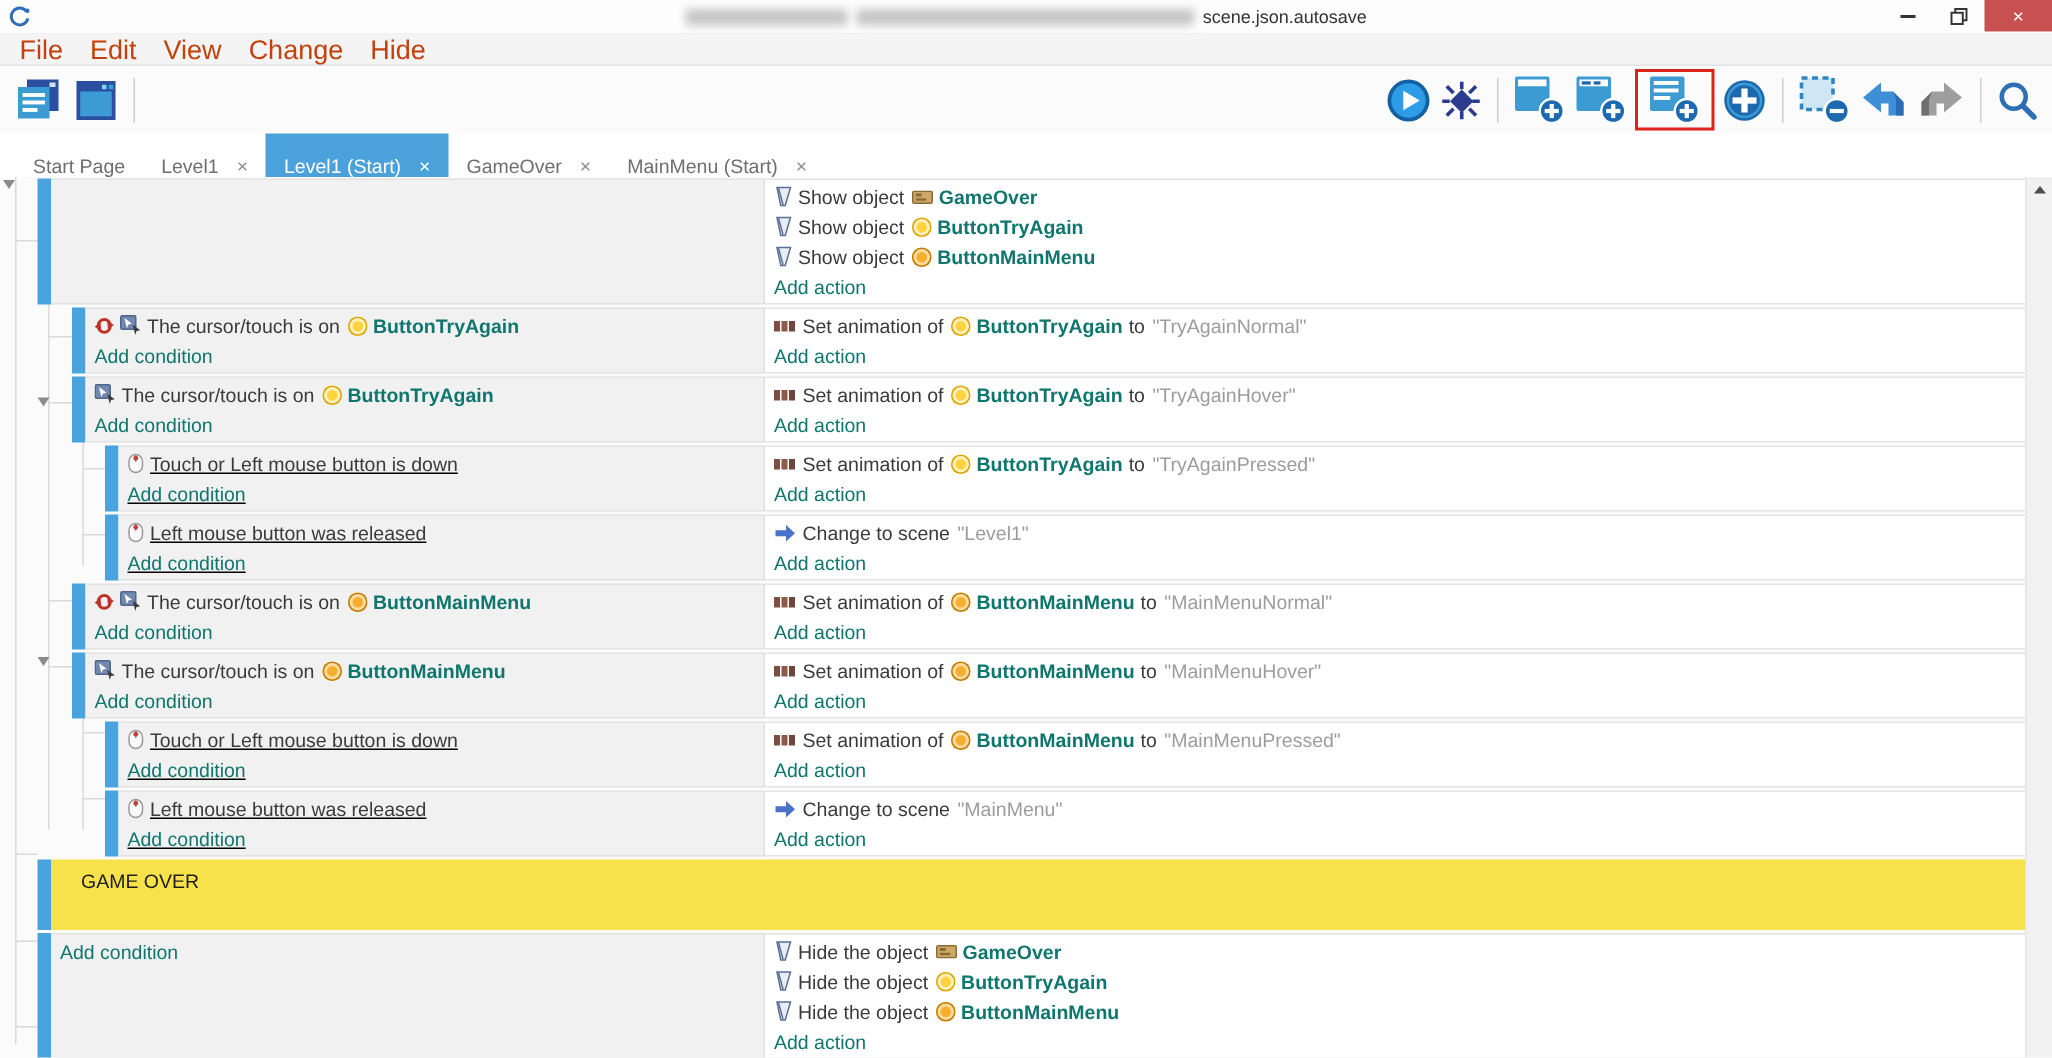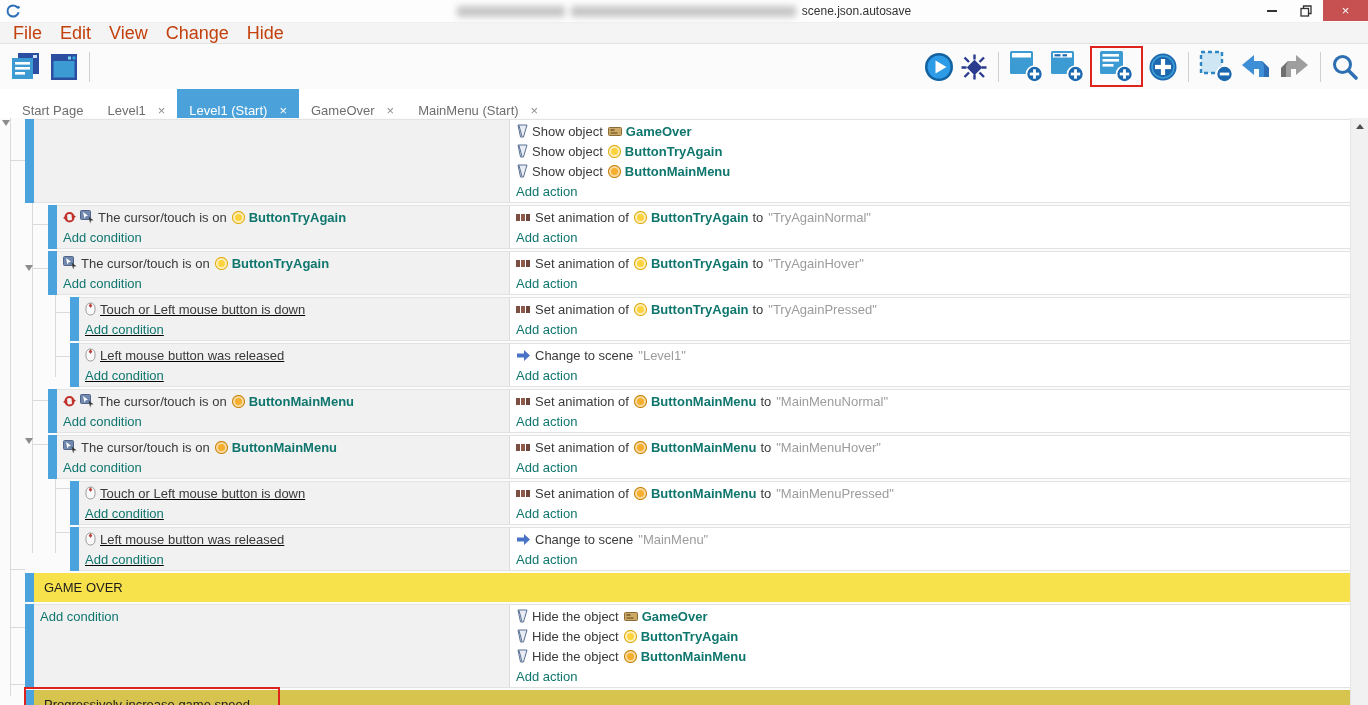--- a/index.html
+++ b/index.html
@@ -38,21 +38,21 @@
   .line{height:20px;display:flex;align-items:center;gap:4px;font-size:13px;color:#3a3a3a;white-space:nowrap;}
   .line .t{margin-right:1px;}
   .add{color:#0f766e;}
   .obj{color:#0f766e;font-weight:bold;}
   .quote{color:#9c9c9c;}
   .mini{display:inline-flex;align-items:center;flex:none;}
   .objic{width:13px;height:13px;border-radius:50%;flex:none;display:inline-block;}
   .objic.yellow{background:#ffd23e;box-shadow:inset 0 0 0 1px #dca400,inset 0 0 0 3px rgba(255,255,255,.65);}
   .objic.orange{background:#f5ae2d;box-shadow:inset 0 0 0 1px #c07c00,inset 0 0 0 3px rgba(255,255,255,.55);}
   .comment-row{display:flex;margin-left:25px;margin-right:17px;margin-bottom:2px;position:relative;}
-  .comment-body{flex:1;height:29px;line-height:29px;font-size:13px;color:#1d1d1d;padding-left:10px;}
+  .comment-body{flex:1;height:47px;line-height:29px;font-size:13px;color:#1d1d1d;padding-left:20px;}
   .c-yellow{background:#f8e24c;}
   .c-olive{background:#d7c44e;}
   .redbox-comment{position:absolute;left:-1px;top:-3px;width:252px;height:32px;border:2px solid #dd231b;pointer-events:none;}
   
   .vline{position:absolute;width:1px;background:#dadada;}
   .hstub{position:absolute;height:1px;background:#dadada;}
   .tri{position:absolute;width:0;height:0;border-left:4px solid transparent;border-right:4px solid transparent;border-top:6px solid #8c8c8c;}
   
   .scrollbar{position:absolute;right:0;top:0;width:17px;height:100%;background:#f1f1f1;border-left:1px solid #e5e5e5;}
   .scroll-up{width:17px;height:17px;display:flex;align-items:center;justify-content:center;}

